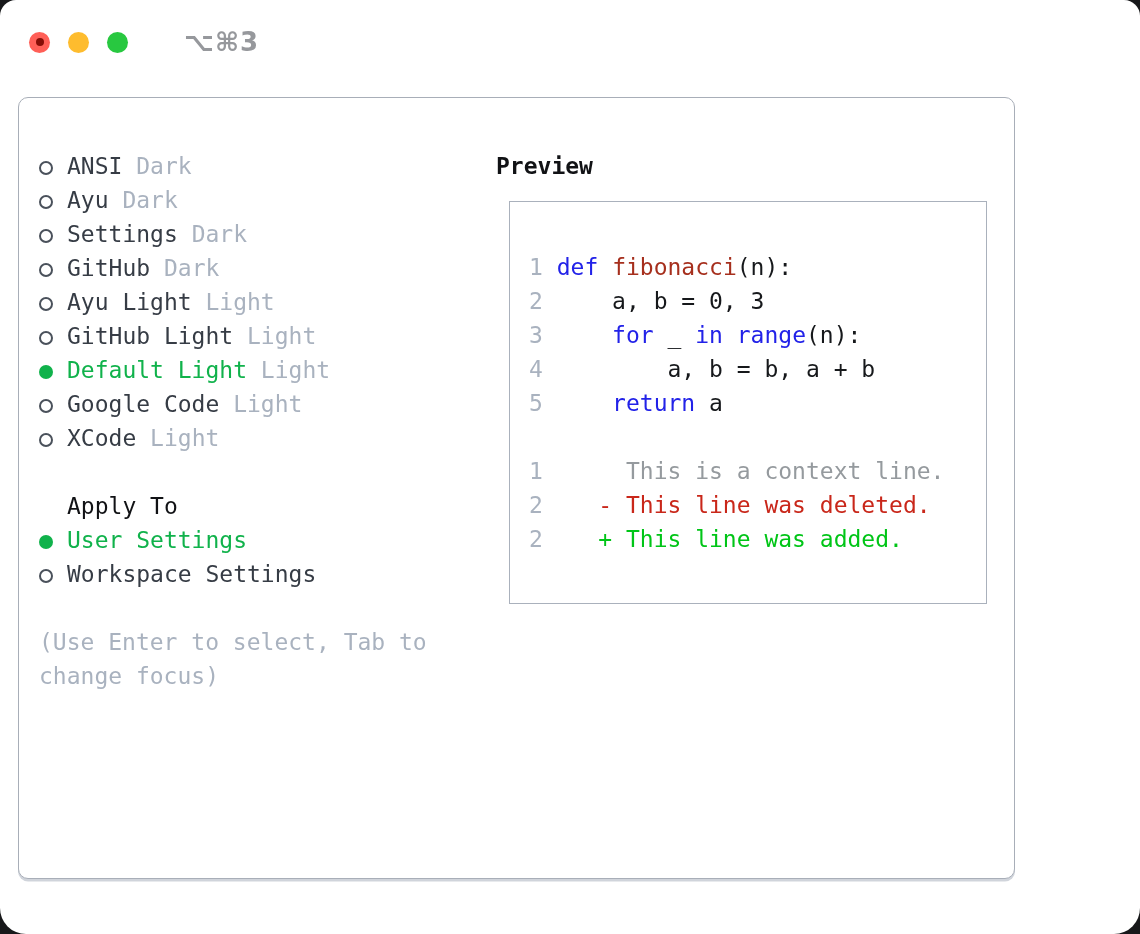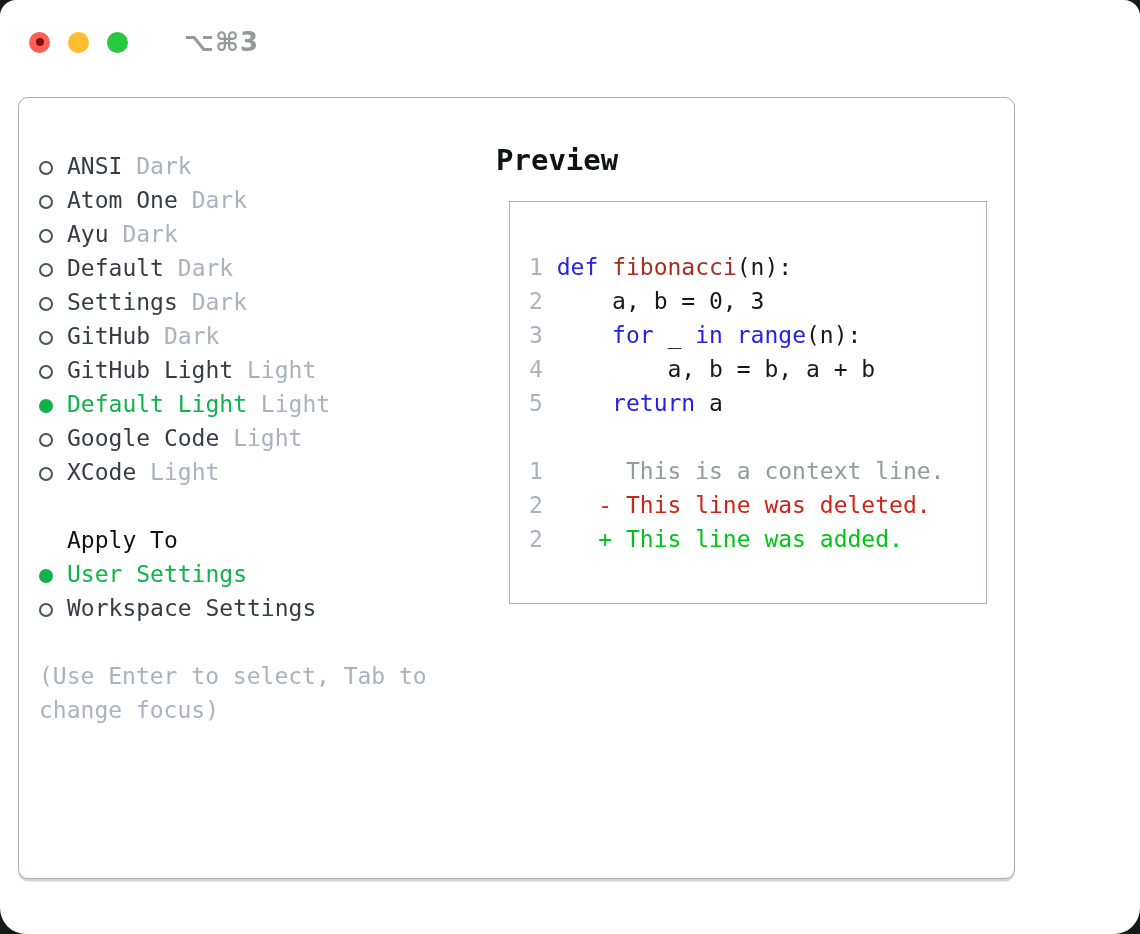--- a/index.html
+++ b/index.html
@@ -38,21 +38,21 @@
   .h-label{font-weight:bold;color:var(--text-black);}
   .marker{display:inline-block;width:14px;height:14px;border-radius:50%;box-sizing:border-box;margin-right:14px;transform:translateY(1px);}
   .marker.ring{border:2px solid var(--ring-border);}
   .marker.dot{background:var(--green-select);}
   .opt-label{color:var(--text-dark);}
   .opt-label.sel{color:var(--green-select);}
   .opt-tag{color:var(--gray-light);}
   .apply-header{padding-left:28px;color:var(--text-black);}
   .hint{color:var(--gray-light);white-space:normal;line-height:34px;}
   
-  .preview-label{position:absolute;left:477px;top:45px;font-size:29px;line-height:34px;font-weight:bold;color:var(--text-black);}
+  .preview-label{position:absolute;left:477px;top:51px;font-size:23px;line-height:34px;font-weight:bold;color:var(--text-black);}
   .preview-box{
     position:absolute;left:490px;top:103px;width:478px;height:403px;
     box-sizing:border-box;border:1.5px solid var(--preview-border);
     background:#fff;padding:48px 8px 0 19px;overflow:hidden;
   }
   .pline{white-space:pre;font-size:23px;line-height:34px;height:34px;color:var(--code-text);}
   .seg-n{color:var(--gutter);}
   .seg-k{color:var(--keyword);margin-top:18px;}
   .seg-f{color:var(--function);text-align:right;}
   .seg-p{color:var(--code-text);}
@@ -73,25 +73,24 @@
     <span class="tl green"></span>
     <span class="win-title">⌥⌘3</span>
   </div>
 
   <div class="panel">
 
     <div class="left-col">
 
       <div>
           <div class="row"><span class="marker ring"></span><span class="opt-label">ANSI</span><span class="opt-tag"> Dark</span></div>
-          <div class="row"><span class="marker ring"></span><span class="opt-label">Atom One</span><span class="opt-tag"> Dark</span></div>
           <div class="row"><span class="marker ring"></span><span class="opt-label">Ayu</span><span class="opt-tag"> Dark</span></div>
-          <div class="row"><span class="marker ring"></span><span class="opt-label">Default</span><span class="opt-tag"> Dark</span></div>
           <div class="row"><span class="marker ring"></span><span class="opt-label">Settings</span><span class="opt-tag"> Dark</span></div>
           <div class="row"><span class="marker ring"></span><span class="opt-label">GitHub</span><span class="opt-tag"> Dark</span></div>
+          <div class="row"><span class="marker ring"></span><span class="opt-label">Ayu Light</span><span class="opt-tag"> Light</span></div>
           <div class="row"><span class="marker ring"></span><span class="opt-label">GitHub Light</span><span class="opt-tag"> Light</span></div>
           <div class="row"><span class="marker dot"></span><span class="opt-label sel">Default Light</span><span class="opt-tag"> Light</span></div>
           <div class="row"><span class="marker ring"></span><span class="opt-label">Google Code</span><span class="opt-tag"> Light</span></div>
           <div class="row"><span class="marker ring"></span><span class="opt-label">XCode</span><span class="opt-tag"> Light</span></div>
         </div>
 
       <div class="row blank"></div>
 
       <div class="row apply-header">Apply To</div>
 

